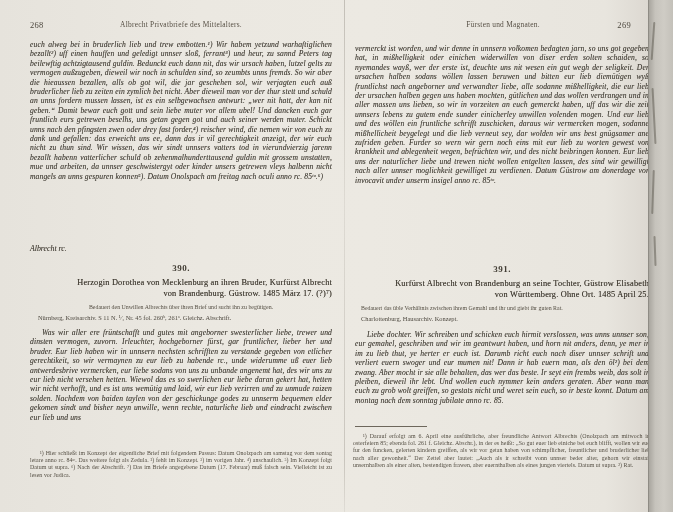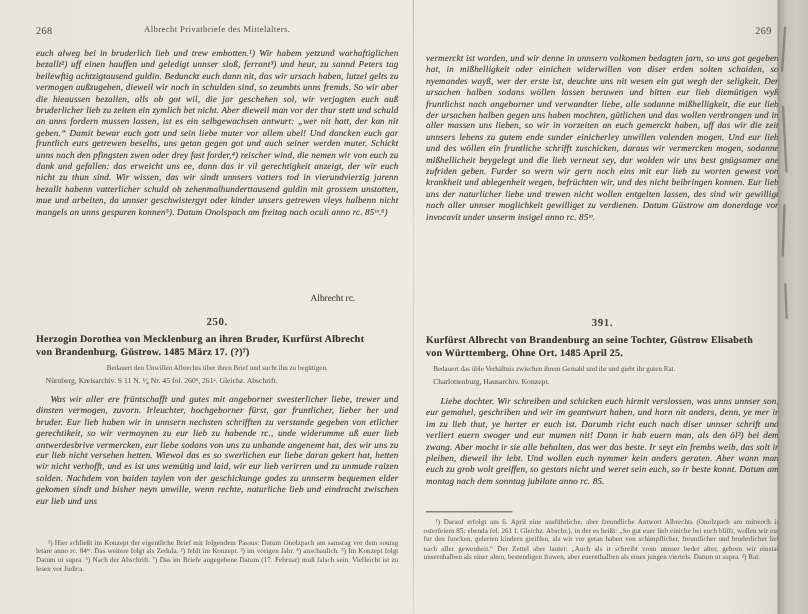--- a/index.html
+++ b/index.html
@@ -21,21 +21,21 @@
     color:#4a463e;text-shadow:0 0 0.45px rgba(70,64,54,0.55);
     letter-spacing:0.12px;
     font-style:italic;
   }
   .header-row{height:12px;font-size:8px;color:#4d483f;}
   .header-row .pnum{position:absolute;top:0;font-size:8.5px;letter-spacing:0.3px;}
   .header-row .rtitle{display:block;text-align:center;font-size:7.4px;letter-spacing:0.25px;color:#564f44;}
   .signature{font-size:7.8px;color:#49443c;text-shadow:0 0 0.45px rgba(70,64,54,0.5);}
   .entry-number{text-align:center;font-size:9px;font-weight:bold;letter-spacing:0.5px;color:#423d34;}
   .entry-heading{
-    text-align:left;font-weight:bold;font-size:8.3px;line-height:11px;
+    text-align:right;font-weight:normal;font-size:8.3px;line-height:11px;
     color:#3e3930;letter-spacing:0.2px;text-shadow:0 0 0.5px rgba(60,54,44,0.6);
   }
   .summary{font-size:5.9px;line-height:7px;text-align:center;color:#554f44;}
   .source{font-size:6.4px;line-height:7.5px;color:#4e4940;}
   .body-text{text-indent:12px;}
   .footnotes{
     font-size:5.9px;line-height:7.2px;text-align:justify;text-indent:10px;
     color:#544e43;letter-spacing:0.05px;
   }
   .fn-rule{position:absolute;width:72px;height:0;border-top:0.8px solid #6d675c;}
@@ -61,44 +61,45 @@
 
   <div class="page" id="page-left">
 
     <div class="block header-row" style="top:20px;left:30px;width:302px;">
       <span class="pnum" style="left:0;">268</span>
       <span class="rtitle">Albrecht Privatbriefe des Mittelalters.</span>
     </div>
 
     <p class="block txt" style="top:40px;left:30px;width:302px;">euch alweg bei in bruderlich lieb und trew embotten.¹) Wir habem yetzund warhaftiglichen bezallt²) uff einen hauffen und geledigt unnser sloß, ferrant³) und heur, zu sannd Peters tag beilewftig achtzigtausend guldin. Bedunckt euch dann nit, das wir ursach haben, lutzel gelts zu vermogen außzugeben, dieweil wir noch in schulden sind, so zeumbts unns fremds. So wir aber die hieaussen bezallen, alls ob got wil, die jar geschehen sol, wir verjagten euch auß bruderlicher lieb zu zeiten ein zymlich bet nicht. Aber dieweil man vor der thur stett und schuld an unns fordern mussen lassen, ist es ein selbgewachsen antwurt: „wer nit hatt, der kan nit geben.“ Damit bewar euch gott und sein liebe muter vor allem ubel! Und dancken euch gar fruntlich eurs getrewen beselhs, uns getan gegen got und auch seiner werden muter. Schickt unns nach den pfingsten zwen oder drey fast forder,⁴) reischer wind, die nemen wir von euch zu dank und gefallen: das erweicht uns ee, dann das ir vil gerechtigkeit anzeigt, der wir euch nicht zu thun sind. Wir wissen, das wir sindt unnsers vatters tod in vierundvierzig jarenn bezallt habenn vatterlicher schuld ob zehenmalhunderttausend guldin mit grossem unstatten, mue und arbeiten, da unnser geschwistergyt oder kinder unsers getrewen vleys halbenn nicht mangels an unns gespuren konnen⁵). Datum Onolspach am freitag nach oculi anno rc. 85ᵗᵒ.⁶)</p>
 
-    <div class="block signature" style="top:244px;left:30px;width:302px;text-align:right;padding-right:0;box-sizing:border-box;">
+    <div class="block signature" style="top:244px;left:30px;width:302px;padding-right:0;box-sizing:border-box;font-style:italic;">
       <span style="margin-right:36px;">Albrecht rc.</span>
     </div>
 
-    <div class="block entry-number" style="top:263px;left:30px;width:302px;">250.</div>
+    <div class="block entry-number" style="top:263px;left:30px;width:302px;">390.</div>
 
     <div class="block entry-heading" style="top:277px;left:30px;width:302px;">
       <span>Herzogin Dorothea von Mecklenburg an ihren Bruder, Kurfürst Albrecht</span><br>
       <span>von Brandenburg.  Güstrow.  1485 März 17. (?)⁷)</span>
     </div>
 
     <div class="block summary" style="top:304px;left:30px;width:302px;">Bedauert den Unwillen Albrechts über ihren Brief und sucht ihn zu begütigen.</div>
 
     <div class="block source" style="top:314px;left:38px;width:294px;">Nürnberg, Kreisarchiv.  S 11 N. ¹⁄₄ Nr. 45 fol. 260ᵇ, 261ᵃ.  Gleichz. Abschrift.</div>
 
     <p class="block txt body-text" style="top:328px;left:30px;width:302px;">Was wir aller ere früntschafft und gutes mit angeborner swesterlicher liebe, trewer und dinsten vermogen, zuvorn. Irleuchter, hochgeborner fürst, gar fruntlicher, lieber her und bruder. Eur lieb haben wir in unnsern nechsten schrifften zu verstande gegeben von etlicher gerechtikeit, so wir vermaynen zu eur lieb zu habende rc., unde widerumme uß euer lieb antwerdesbrive vermercken, eur liebe sodans von uns zu unbande angenemt hat, des wir uns zu eur lieb nicht versehen hetten. Wiewol das es so swerlichen eur liebe daran gekert hat, hetten wir nicht verhofft, und es ist uns wemütig und laid, wir eur lieb verirren und zu unmude raizen solden. Nachdem von baiden taylen von der geschickunge godes zu unnserm bequemen elder gekomen sindt und bisher neyn unwille, wenn rechte, naturliche lieb und eindracht zwischen eur lieb und uns</p>
 
     <p class="block footnotes" style="top:450px;left:30px;width:302px;">¹) Hier schließt im Konzept der eigentliche Brief mit folgendem Passus: Datum Onolzpach am samstag vor dem sontag letare anno rc. 84ᵗᵒ. Das weitere folgt als Zedula. ²) fehlt im Konzept. ³) im vorigen Jahr. ⁴) anschaulich. ⁵) Im Konzept folgt Datum ut supra. ⁶) Nach der Abschrift. ⁷) Das im Briefe angegebene Datum (17. Februar) muß falsch sein. Vielleicht ist zu lesen vor Judica.</p>
   </div>
 
   <div class="page" id="page-right">
 
     <div class="block header-row" style="top:20px;left:10px;width:296px;">
-      <span class="pnum" style="right:8px;">269</span>
+      <span class="rtitle">Fürsten und Magnaten.</span>
+      <span class="pnum" style="right:20px;">269</span>
     </div>
 
     <p class="block txt" style="top:44px;left:10px;width:294px;">vermerckt ist worden, und wir denne in unnsern volkomen bedagten jarn, so uns got gegeben hat, in mißhelligkeit oder einichen widerwillen von diser erden solten schaiden, so nyemandes wayß, wer der erste ist, deuchte uns nit wesen ein gut wegh der seligkeit. Der ursachen halben sodans wöllen lassen beruwen und bitten eur lieb diemütigen wyß fruntlichst nach angeborner und verwandter liebe, alle sodanne mißhelligkeit, die eur lieb der ursachen halben gegen uns haben mochten, gütlichen und das wollen verdrangen und in aller massen uns lieben, so wir in vorzeiten an euch gemerckt haben, uff das wir die zeit unnsers lebens zu gutem ende sunder einicherley unwillen volenden mogen. Und eur lieb und des wöllen ein fruntliche schrifft zuschicken, daraus wir vermercken mogen, sodanne mißhellicheit beygelegt und die lieb verneut sey, dar wolden wir uns best gnügsamer ane zufriden geben. Furder so wern wir gern noch eins mit eur lieb zu worten gewest von krankheit und ablegenheit wegen, befrüchten wir, und des nicht beibringen konnen. Eur lieb uns der naturlicher liebe und trewen nicht wollen entgelten lassen, des sind wir gewilligt nach aller unnser moglichkeit gewilliget zu verdienen. Datum Güstrow am donerdage vor invocavit under unserm insigel anno rc. 85ᵗᵒ.</p>
 
 
     <div class="block entry-number" style="top:264px;left:10px;width:294px;">391.</div>
 
     <div class="block entry-heading" style="top:278px;left:10px;width:294px;">
       <span>Kurfürst Albrecht von Brandenburg an seine Tochter, Güstrow Elisabeth</span><br>
       <span>von Württemberg.  Ohne Ort.  1485 April 25.</span>

